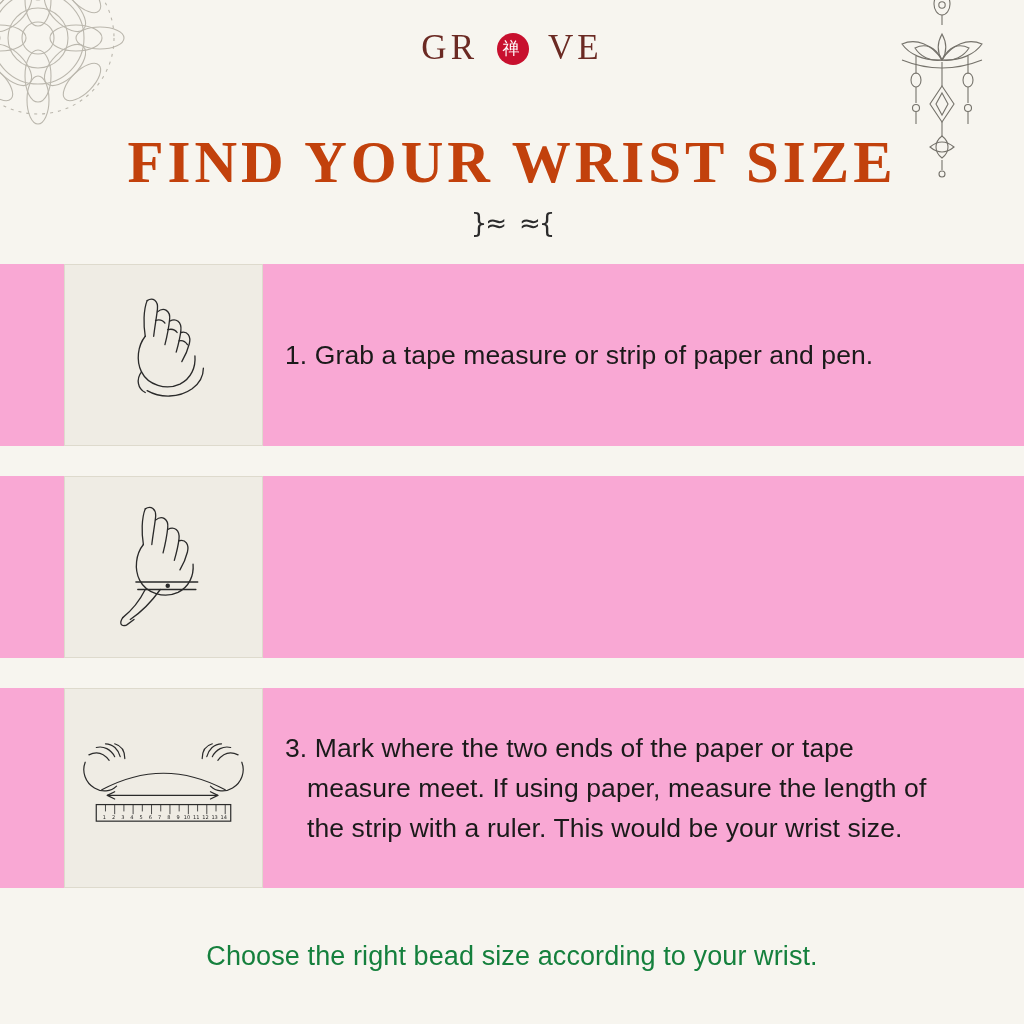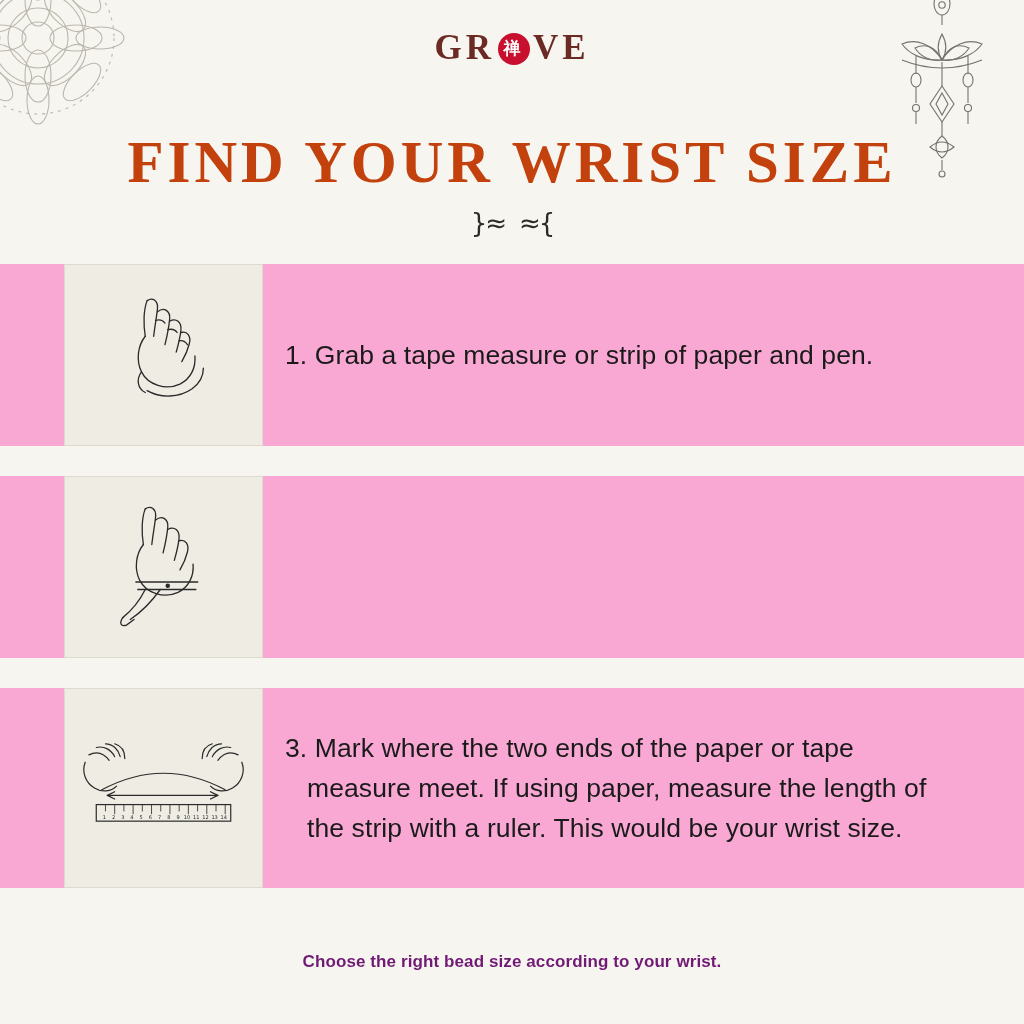--- a/index.html
+++ b/index.html
@@ -54,22 +54,21 @@
   .brand-line2 {
     font-family: "Liberation Serif", serif;
     font-size: 35px;
     letter-spacing: 4px;
     color: #6b2a23;
     line-height: 1.15;
     margin-top: 2px;
     display: flex;
     align-items: center;
     justify-content: center;
-    gap: 2px;
-    font-weight: bold;
+    gap: 18px;
   }
   .kanji-badge {
     display: inline-flex;
     align-items: center;
     justify-content: center;
     width: 32px;
     height: 32px;
     border-radius: 50%;
     background: #c8102e;
     color: #fff;
@@ -165,23 +164,23 @@
     margin-left: -22px;
   }
 
   
   .footer-note {
     position: absolute;
     bottom: 52px;
     left: 0;
     width: 100%;
     text-align: center;
-    font-size: 17px;
-    font-weight: bold;
-    color: #701a75;
+    font-size: 27px;
+    font-weight: normal;
+    color: #15803d;
     letter-spacing: 0.1px;
   }
 </style>
 </head>
 <body>
 
 <svg class="corner-mandala" viewBox="0 0 200 200">
   <g fill="none" stroke="#8a8578" stroke-width="1.1">
     <circle cx="100" cy="100" r="16"></circle>
     <circle cx="100" cy="100" r="30"></circle>

